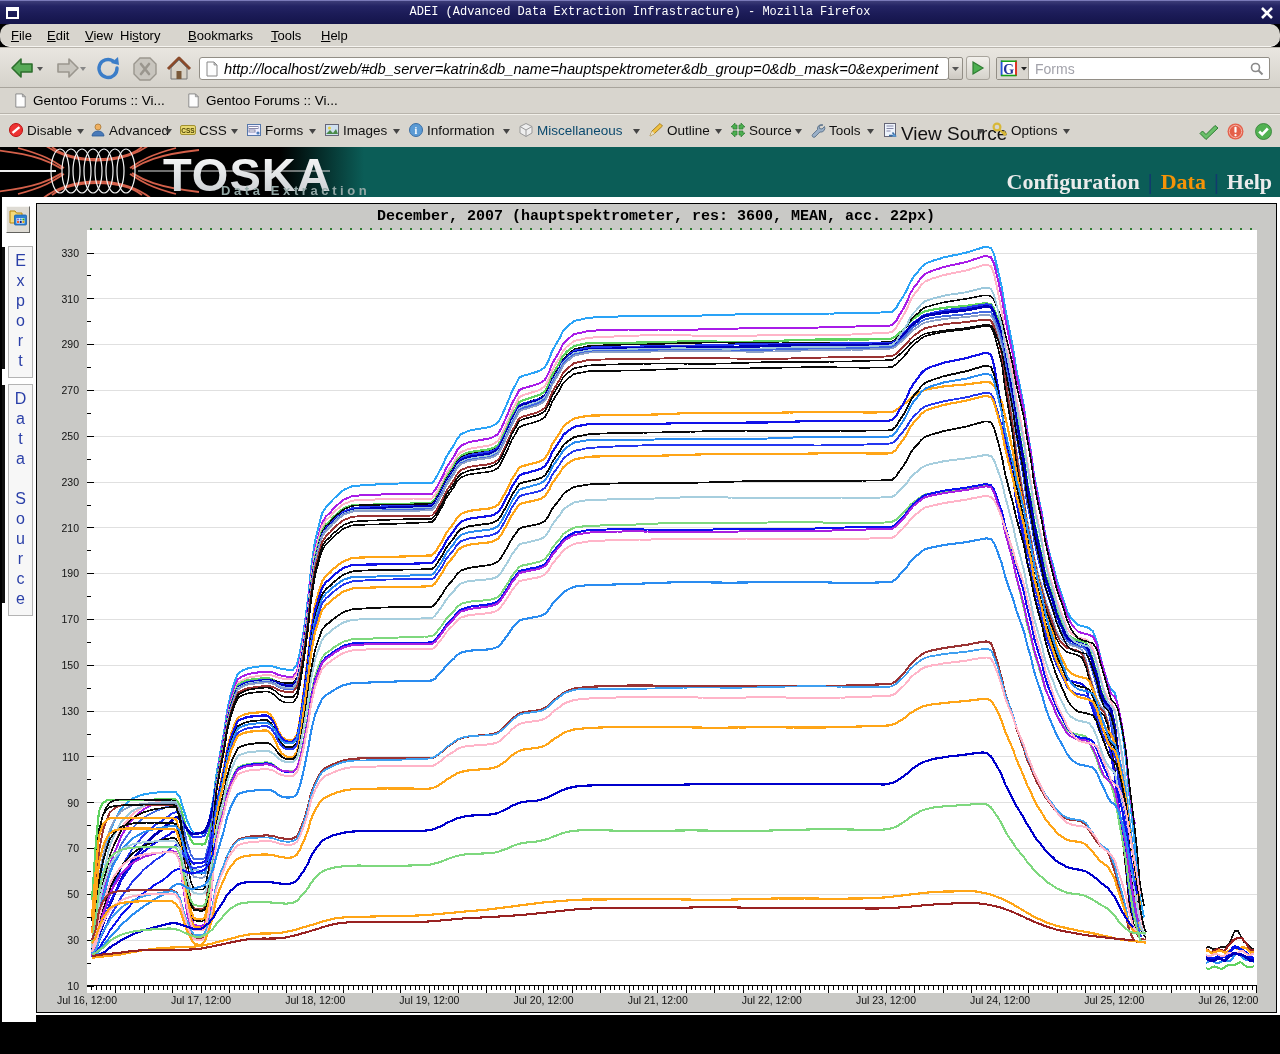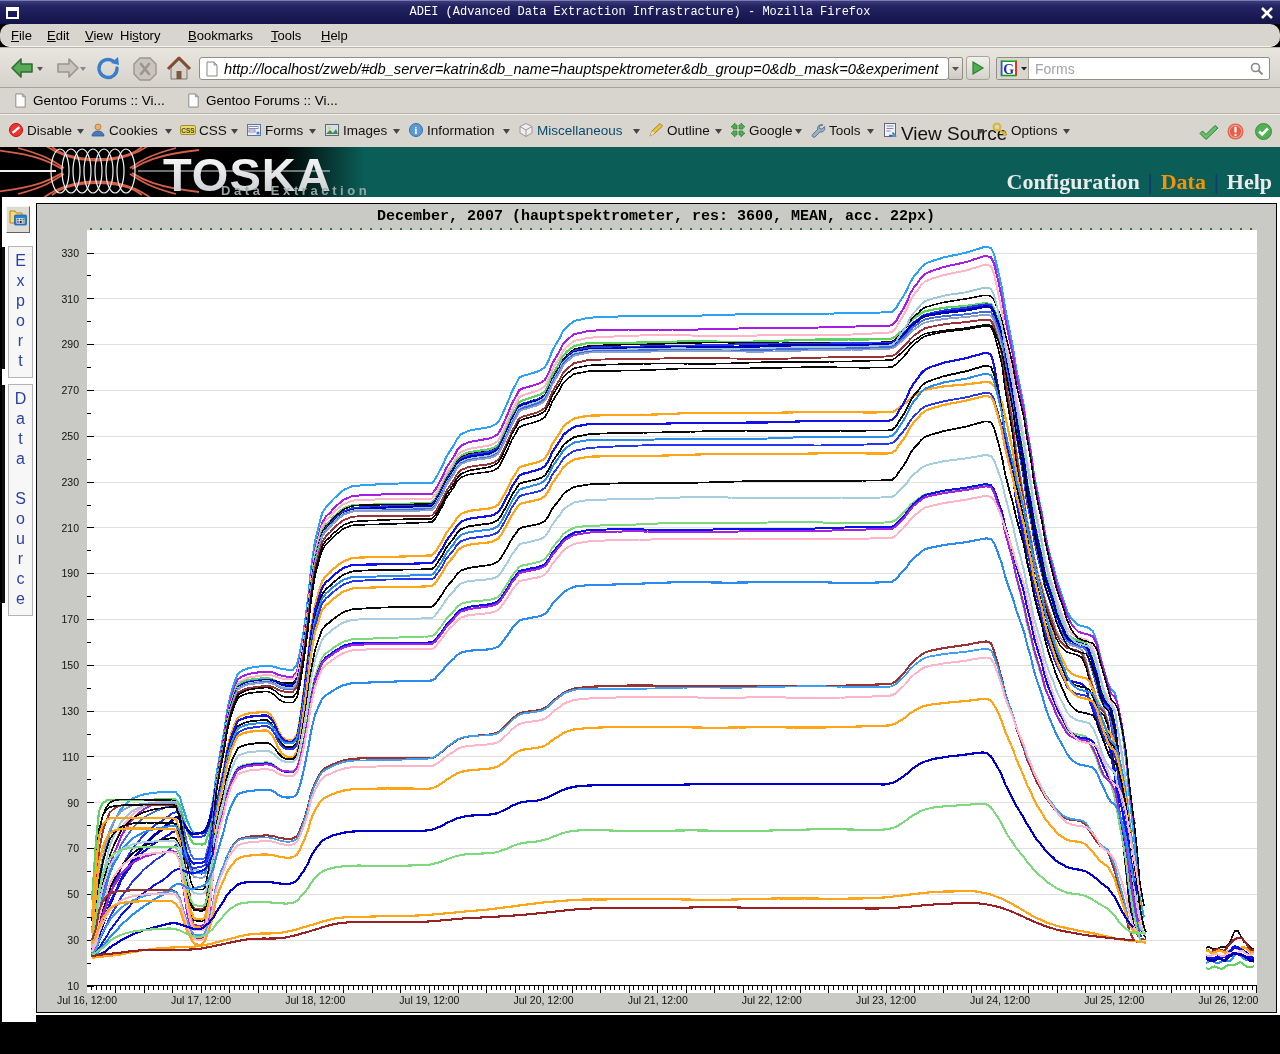--- a/index.html
+++ b/index.html
@@ -131,21 +131,21 @@
         <rect x="3.5" y="6.8" width="9" height="2.4" fill="#fff" transform="rotate(-40 8 8)"></rect>
       </svg></span>
     <span style="position:absolute;left:27px;top:8px;font-size:13.5px;color:#111">Disable</span>
 <svg style="position:absolute;left:77px;top:14px" width="8" height="6" viewBox="0 0 8 6">
       <path d="M0 0 L7 0 L3.5 5 Z" fill="#444"></path>
     </svg>
 <span style="position:absolute;left:90px;top:7px;"><svg width="16" height="16" viewBox="0 0 16 16">
         <circle cx="8" cy="5" r="3" fill="#f0b060" stroke="#a87838" stroke-width="0.8"></circle>
         <path d="M2 14 a6 5 0 0 1 12 0 z" fill="#4a7ab8" stroke="#2a5a98" stroke-width="0.8"></path>
       </svg></span>
-    <span style="position:absolute;left:109px;top:8px;font-size:13.5px;color:#111">Cookies</span>
+    <span style="position:absolute;left:109px;top:8px;font-size:13.5px;color:#111">Advanced</span>
 <svg style="position:absolute;left:165px;top:14px" width="8" height="6" viewBox="0 0 8 6">
       <path d="M0 0 L7 0 L3.5 5 Z" fill="#444"></path>
     </svg>
 <span style="position:absolute;left:180px;top:7px;"><svg width="16" height="16" viewBox="0 0 16 16">
         <rect x="0.5" y="3.5" width="15" height="9" rx="1.5" fill="#e8d870" stroke="#a09030"></rect>
         <text x="8" y="11" text-anchor="middle" font-size="6.5" font-weight="bold" fill="#504808" font-family="Liberation Sans">CSS</text>
       </svg></span>
     <span style="position:absolute;left:199px;top:8px;font-size:13.5px;color:#111">CSS</span>
 <svg style="position:absolute;left:231px;top:14px" width="8" height="6" viewBox="0 0 8 6">
       <path d="M0 0 L7 0 L3.5 5 Z" fill="#444"></path>
@@ -194,21 +194,21 @@
       <path d="M0 0 L7 0 L3.5 5 Z" fill="#444"></path>
     </svg>
 <span style="position:absolute;left:730px;top:7px;"><svg width="16" height="16" viewBox="0 0 16 16">
         <g fill="#4caf50" stroke="#2e7d32" stroke-width="0.7">
           <path d="M1 5 L5 1 L5 3 L7 3 L7 7 L3 7 L3 5 Z"></path>
           <path d="M15 5 L11 1 L11 3 L9 3 L9 7 L13 7 L13 5 Z"></path>
           <path d="M1 11 L5 15 L5 13 L7 13 L7 9 L3 9 L3 11 Z"></path>
           <path d="M15 11 L11 15 L11 13 L9 13 L9 9 L13 9 L13 11 Z"></path>
         </g>
       </svg></span>
-    <span style="position:absolute;left:749px;top:8px;font-size:13.5px;color:#111">Google</span>
+    <span style="position:absolute;left:749px;top:8px;font-size:13.5px;color:#111">Source</span>
 <svg style="position:absolute;left:795px;top:14px" width="8" height="6" viewBox="0 0 8 6">
       <path d="M0 0 L7 0 L3.5 5 Z" fill="#444"></path>
     </svg>
 <span style="position:absolute;left:810px;top:7px;"><svg width="16" height="16" viewBox="0 0 16 16">
         <path d="M13 3 a4 4 0 0 0 -5.5 4.6 L2.5 12.5 a1.8 1.8 0 0 0 2.5 2.5 L9.9 10 A4 4 0 0 0 14.5 4.5 L12 7 L9.5 6.5 L9 4 Z" fill="#9ab0c8" stroke="#5a7088" stroke-width="0.9"></path>
       </svg></span>
     <span style="position:absolute;left:829px;top:8px;font-size:13.5px;color:#111">Tools</span>
 <svg style="position:absolute;left:867px;top:14px" width="8" height="6" viewBox="0 0 8 6">
       <path d="M0 0 L7 0 L3.5 5 Z" fill="#444"></path>
     </svg>

